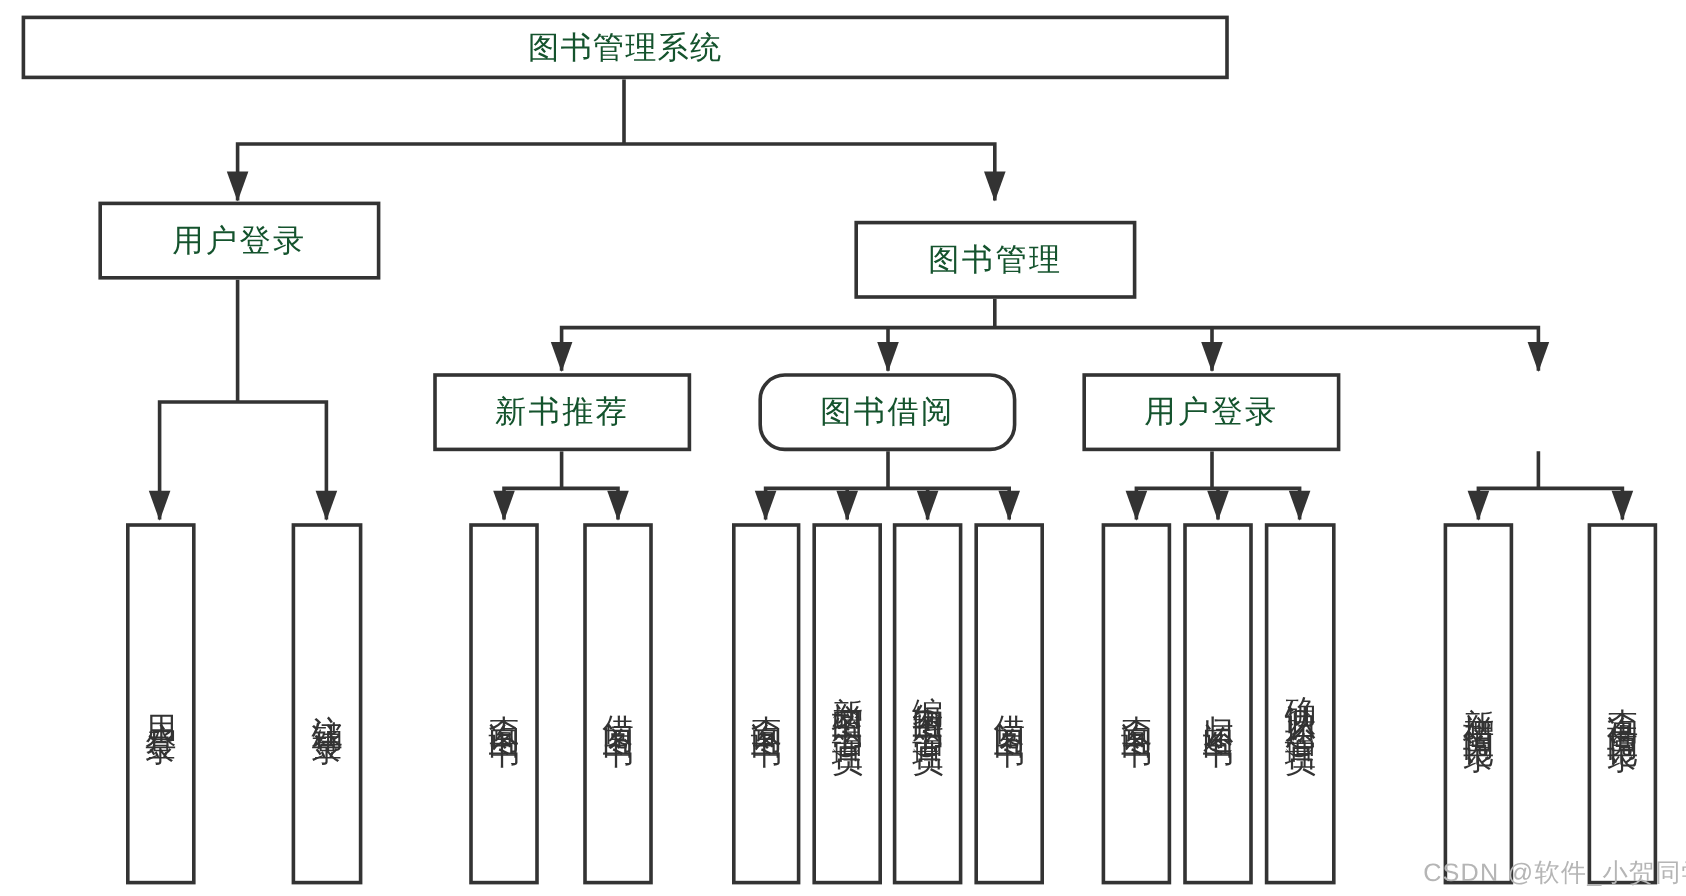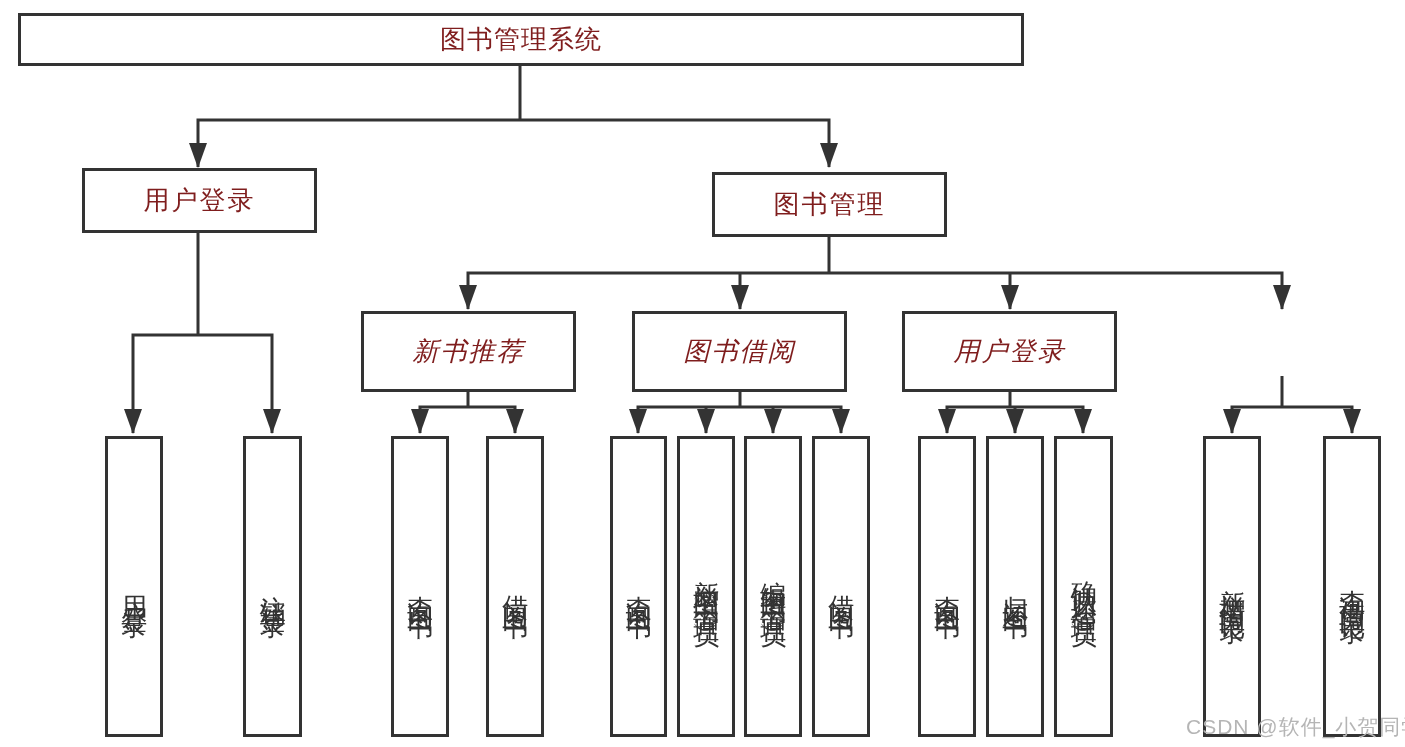--- a/index.html
+++ b/index.html
@@ -24,21 +24,21 @@
     border: 3px solid #333333;
     display: flex;
     align-items: center;
     justify-content: center;
     color: #333333;
   }
   .hlabel {
     font-size: 26px;
     letter-spacing: 2px;
     white-space: nowrap;
-    color: #7f1d1d;
+    color: #14532d;
   }
   .root-box .hlabel { font-size: 26px; letter-spacing: 1px; }
   .vlabel {
     writing-mode: vertical-rl;
     text-orientation: mixed;
     font-size: 26px;
     letter-spacing: 6px;
     line-height: 1.05;
     color: #333333;
     white-space: nowrap;
@@ -49,24 +49,24 @@
     top: 713px;
     font-size: 21px;
     letter-spacing: 1px;
     color: #b5b5b5;
     white-space: nowrap;
     z-index: 5;
   }
   
   .n-root   { left: 18px;  top: 13px;  width: 1006px; height: 53px; }
   .n-login  { left: 82px;  top: 168px; width: 235px;  height: 65px; }
-  .n-mgmt   { left: 712px; top: 172px; width: 235px;  height: 65px; }
-  .n-l3     { top: 311px; width: 215px; height: 81px; font-style: italic; }
+  .n-mgmt   { left: 712px; top: 184px; width: 235px;  height: 65px; }
+  .n-l3     { top: 311px; width: 215px; height: 65px; }
   .n-rec    { left: 361px; }
-  .n-borrow { left: 632px; }
+  .n-borrow { left: 632px; border-radius: 22px; }
   .n-cur    { left: 902px; }
   .n-hist   { left: 1175px; }
   .leaf { top: 436px; height: 301px; width: 58px; }
   .lf1  { left: 105px; }
   .lf2  { left: 243px; width: 59px; }
   .lf3  { left: 391px; }
   .lf4  { left: 486px; }
   .lf5  { left: 610px; width: 57px; }
   .lf6  { left: 677px; }
   .lf7  { left: 744px; }

